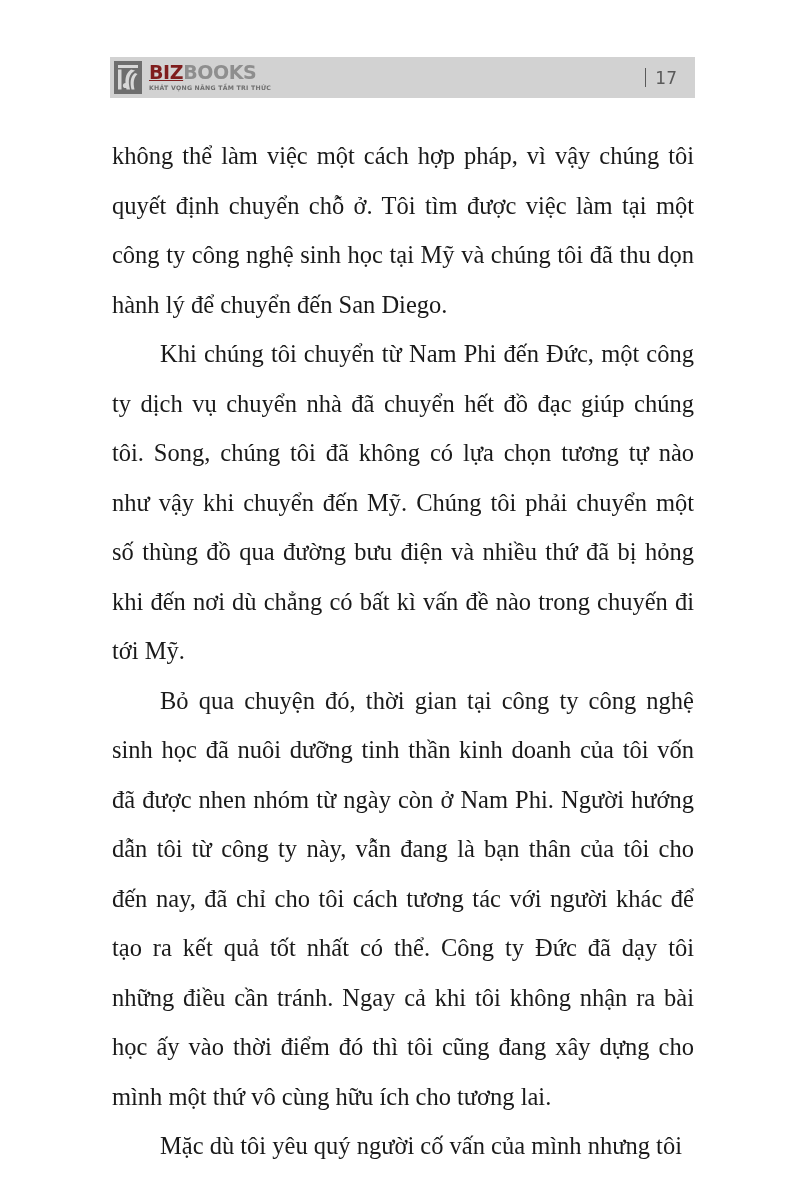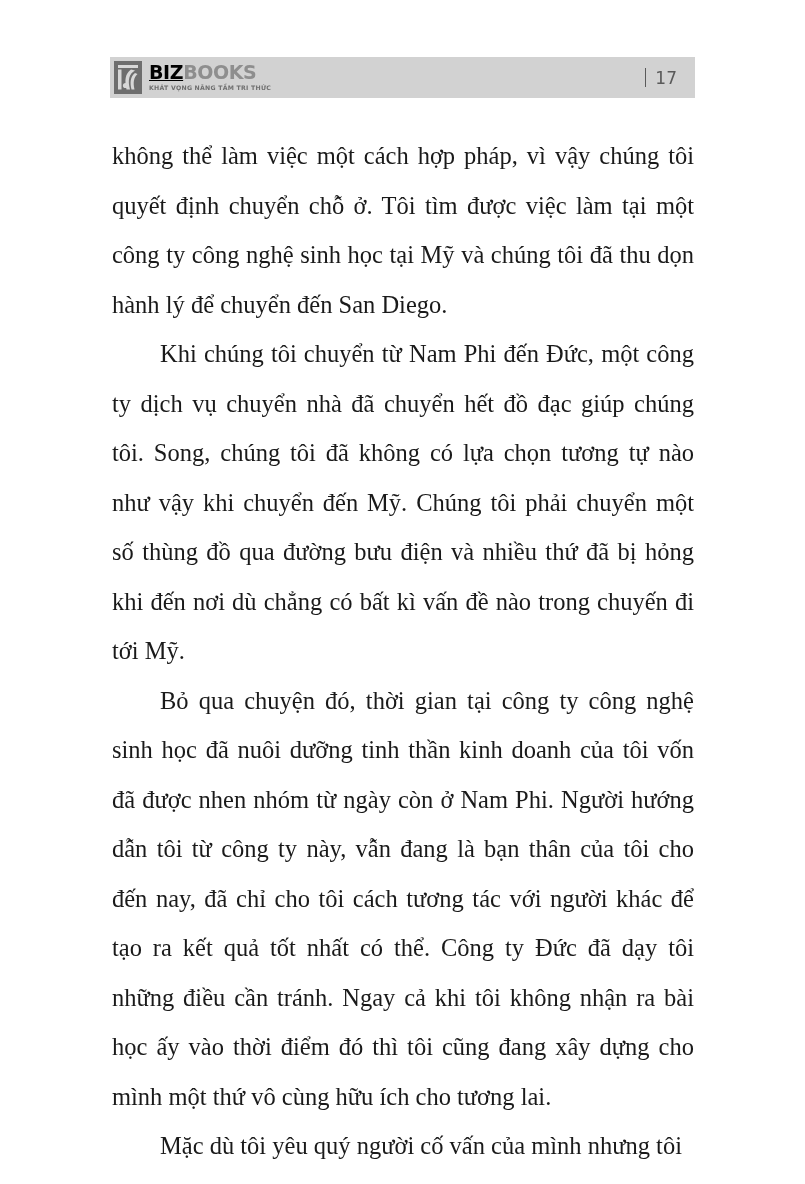--- a/index.html
+++ b/index.html
@@ -58,21 +58,21 @@
 
   .wordmark {
     font-family: "DejaVu Sans", "Liberation Sans", sans-serif;
     font-size: 19px;
     letter-spacing: -0.4px;
     color: #808080;
     white-space: nowrap;
   }
   .wordmark .biz {
     font-weight: 700;
-    color: #000000;
+    color: #7f1d1d;
     text-decoration: underline;
   }
   .wordmark .books {
     font-weight: 700;
     color: #8e8e8e;
   }
 
   .tagline {
     font-family: "DejaVu Sans", "Liberation Sans", sans-serif;
     font-size: 6.2px;

